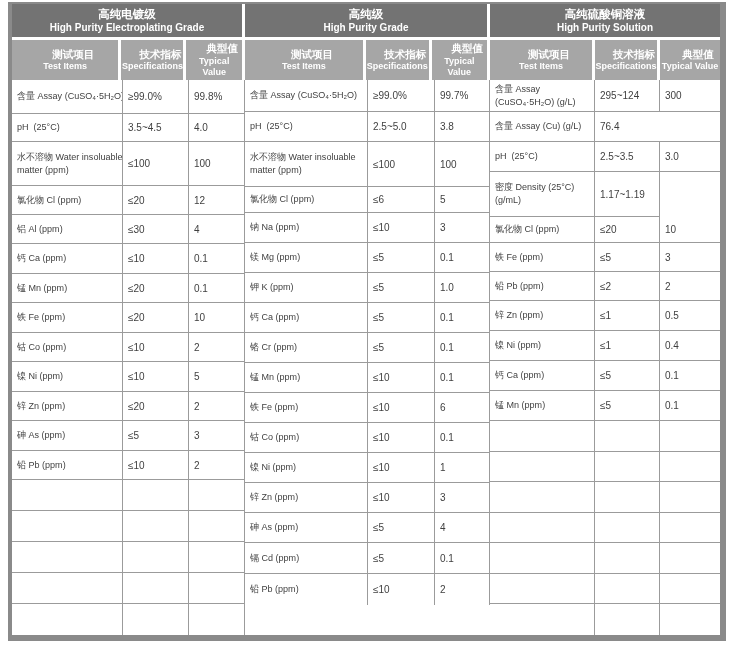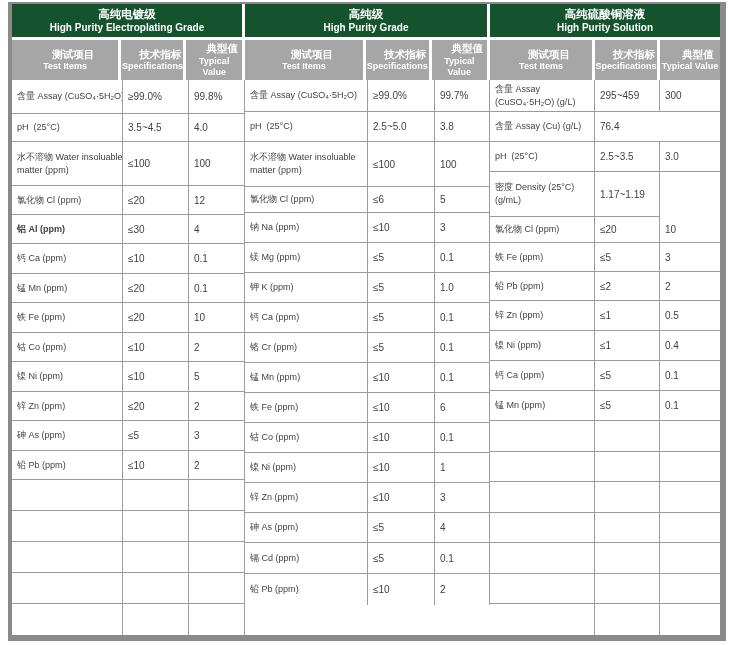--- a/index.html
+++ b/index.html
@@ -6,21 +6,21 @@
   body{width:729px;height:645px;overflow:hidden;position:relative;
        font-family:"Liberation Sans","DejaVu Sans",sans-serif;}
 
   .spec-table{position:absolute;left:8px;top:2px;width:718px;height:639px;
     box-sizing:border-box;border:solid #8a8a8a;border-width:2px 6px 6px 4px;
     background:#ffffff;display:flex;}
 
   .section{display:flex;flex-direction:column;box-sizing:border-box;}
   .s0{width:233px}.s1{width:245px}.s2{width:230px}
 
-  .band1{height:36px;background:#14532d;box-sizing:border-box;border-bottom:3px solid #ffffff;
+  .band1{height:36px;background:#737373;box-sizing:border-box;border-bottom:3px solid #ffffff;
     color:#ffffff;display:flex;flex-direction:column;align-items:center;justify-content:center;
     text-align:left;}
   .s0 .band1,.s1 .band1,.s0 .band2,.s1 .band2{border-right:3px solid #ffffff;}
   .band1 .zh{font-size:11.5px;font-weight:bold;line-height:1.3;}
   .band1 .en{font-size:10px;font-weight:bold;line-height:1.2;}
 
   .band2{height:40px;background:#a6a6a6;display:flex;box-sizing:border-box;color:#ffffff;}
   .hcell{box-sizing:border-box;display:flex;flex-direction:column;align-items:center;
     justify-content:center;text-align:center;overflow:hidden;}
   .hcell .zh{font-size:10.5px;font-weight:bold;line-height:1.3;margin-left:16px;}
@@ -108,21 +108,21 @@
             <span>氯化物 Cl (ppm)</span>
           </div>
           <div class="cell c-spec" style="width: 66px;">
             <span>≤20</span>
           </div>
           <div class="cell c-val">
             <span>12</span>
           </div>
         </div>
         <div class="row" style="height: 29px;">
-          <div class="cell c-item" style="width: 111px; font-weight: bold;">
+          <div class="cell c-item" style="width: 111px;">
             <span>铝 Al (ppm)</span>
           </div>
           <div class="cell c-spec" style="width: 66px;">
             <span>≤30</span>
           </div>
           <div class="cell c-val">
             <span>4</span>
           </div>
         </div>
         <div class="row" style="height: 30px;">
@@ -471,21 +471,21 @@
         <div class="en">Typical Value</div>
       </div>
     </div>
     <div class="tbody">
         <div class="row" style="height: 32px;">
           <div class="cell c-item" style="width: 105px;">
             <span>含量 Assay
 (CuSO₄·5H₂O) (g/L)</span>
           </div>
           <div class="cell c-spec" style="width: 65px;">
-            <span>295~459</span>
+            <span>295~124</span>
           </div>
           <div class="cell c-val">
             <span>300</span>
           </div>
         </div>
         <div class="row" style="height: 30px;">
           <div class="cell c-item" style="width: 105px;">
             <span>含量 Assay (Cu) (g/L)</span>
           </div>
           <div class="cell c-val">

